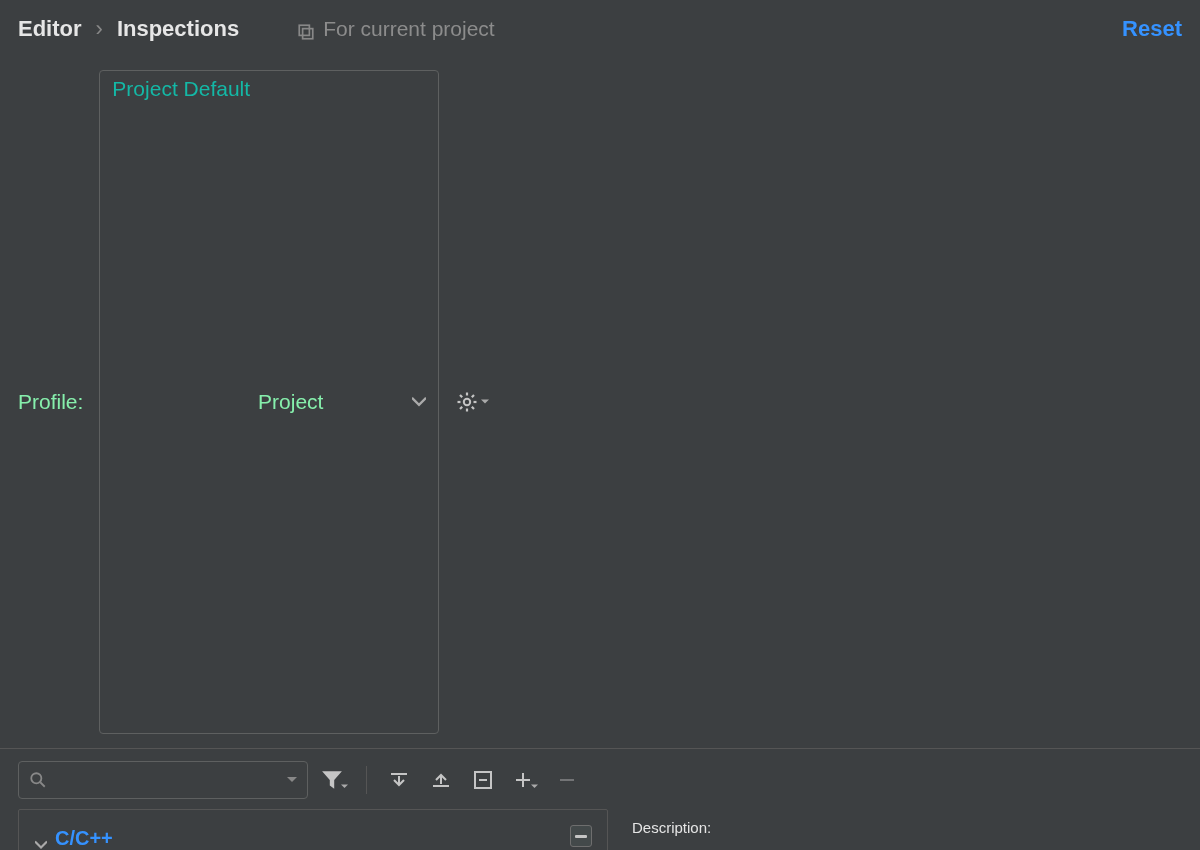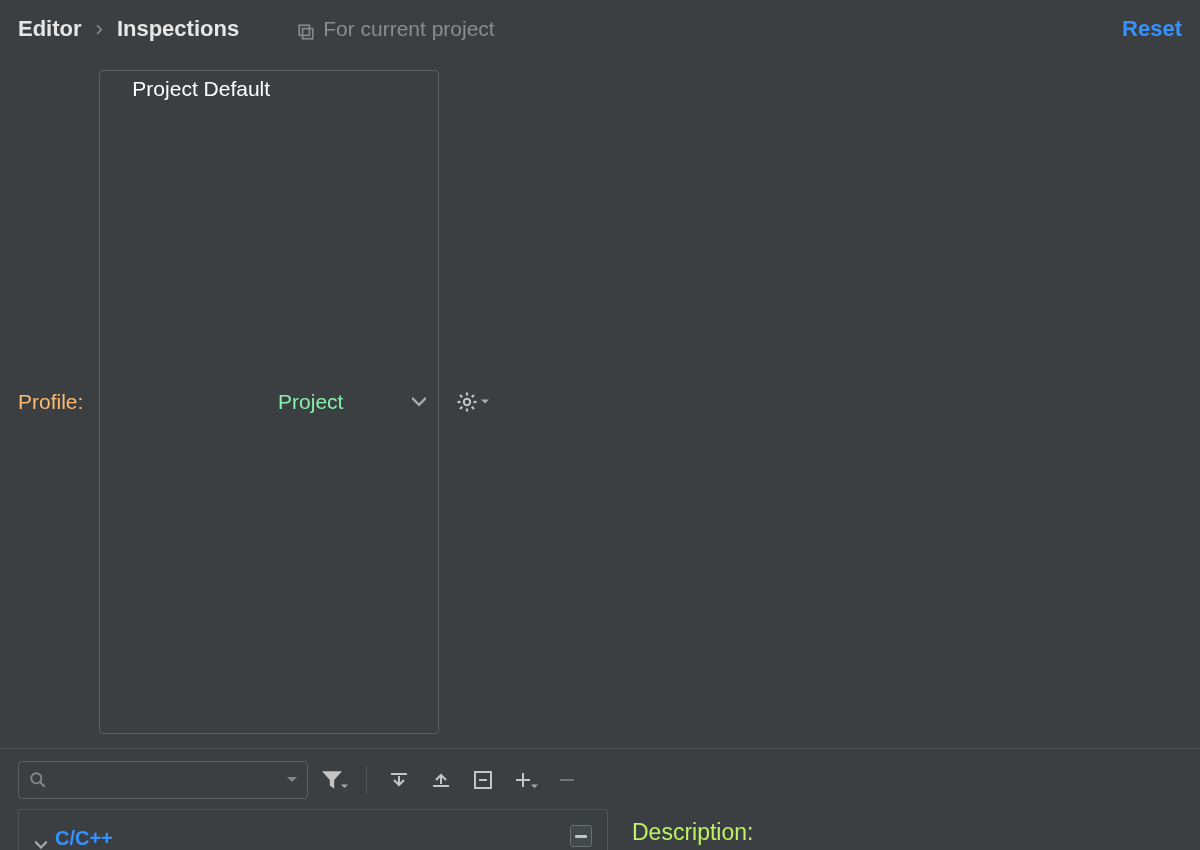--- a/index.html
+++ b/index.html
@@ -51,34 +51,34 @@
   
   .profile-row {
     display: flex;
     align-items: center;
     gap: 16px;
     padding: 20px 18px 14px 18px;
     border-bottom: 1px solid #555;
   }
   .profile-label {
     font-size: 21px;
-    color: #fdba74;
+    color: #86efac;
   }
   .profile-select {
     display: flex;
     align-items: center;
     gap: 8px;
     border: 1px solid #5e6060;
     border-radius: 4px;
     padding: 6px 12px;
     font-size: 21px;
     background: #3c3f41;
     min-width: 340px;
   }
-  .profile-select .main { color: #ffffff; margin-left: 20px; }
+  .profile-select .main { color: #14b8a6; }
   .profile-select .hint { color: #86efac; flex: 1; }
   .profile-select .caret { color: #aaa; }
   .gear-btn {
     display: flex;
     align-items: center;
     gap: 2px;
   }
 
   
   .toolbar {
@@ -176,22 +176,22 @@
   }
   .chk-box .dash {
     width: 12px;
     height: 3px;
     background: #c5c5c5;
     border-radius: 1px;
   }
 
   
   .detail-label {
-    font-size: 23px;
-    color: #bef264;
+    font-size: 15px;
+    color: #e5e5e5;
     margin-bottom: 10px;
   }
 
   svg { display: block; }
 </style>
 </head>
 <body>
 
 <div class="header">
   <div class="breadcrumb">

